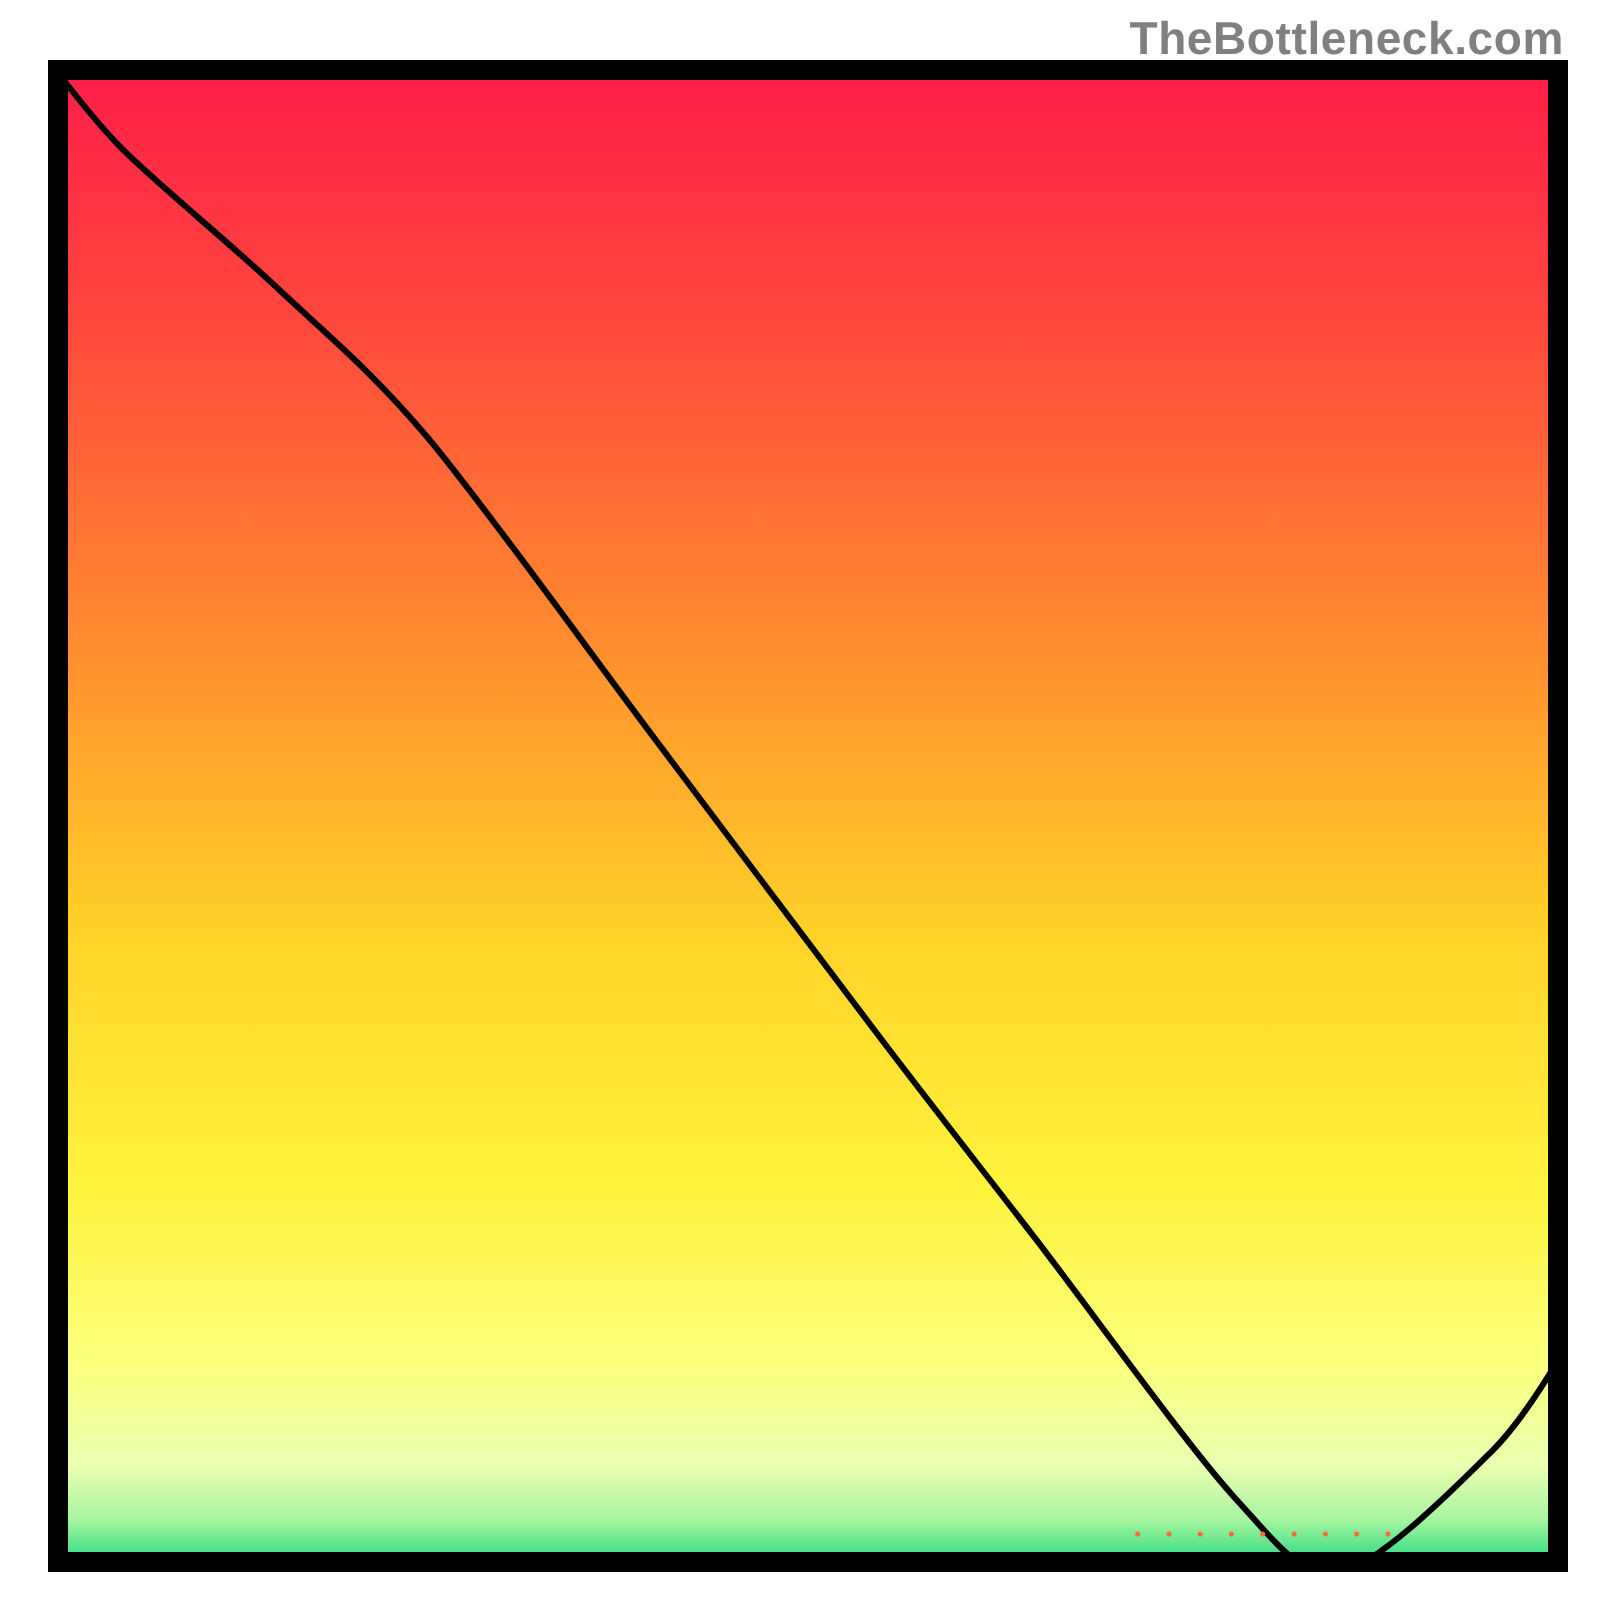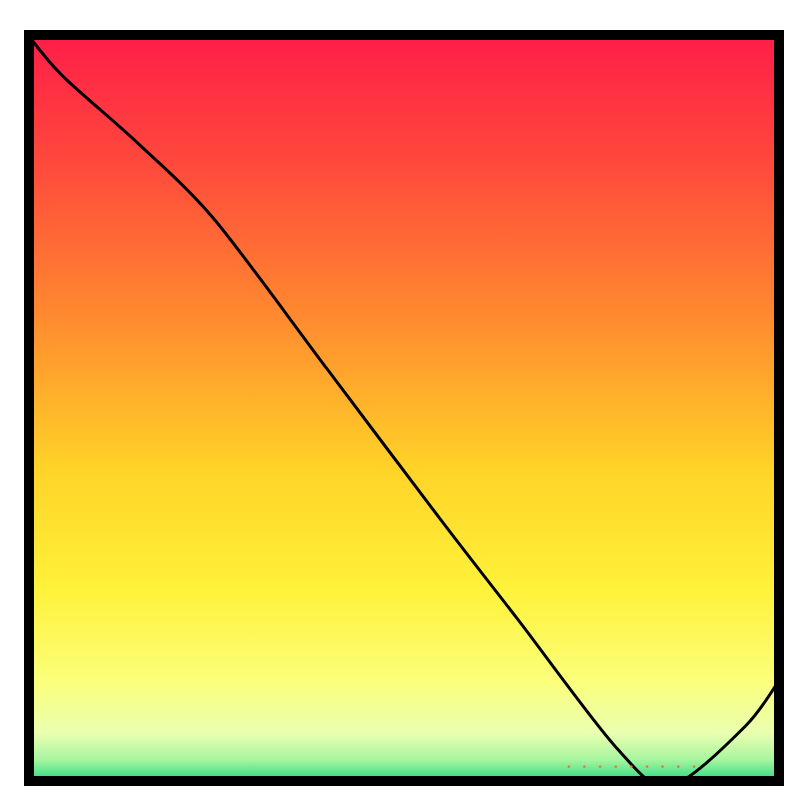--- a/index.html
+++ b/index.html
@@ -39,20 +39,21 @@
     font-weight: 700;
     z-index: 30;
     white-space: nowrap;
   }
 </style>
 </head>
 <body>
 
 <div class="stage">
 
+  <div class="watermark">TheBottleneck.com</div>
 
   <svg id="chart-svg" width="800" height="800" viewBox="0 0 800 800">
     <defs>
       <linearGradient id="bg-grad" x1="0" y1="0" x2="0" y2="1">
 
       <stop offset="0%" stop-color="#ff1c49"></stop>
           <stop offset="18%" stop-color="#ff4a3c"></stop>
           <stop offset="38%" stop-color="#ff8a2f"></stop>
           <stop offset="57.99999999999999%" stop-color="#ffd328"></stop>
           <stop offset="74%" stop-color="#fff23a"></stop>

